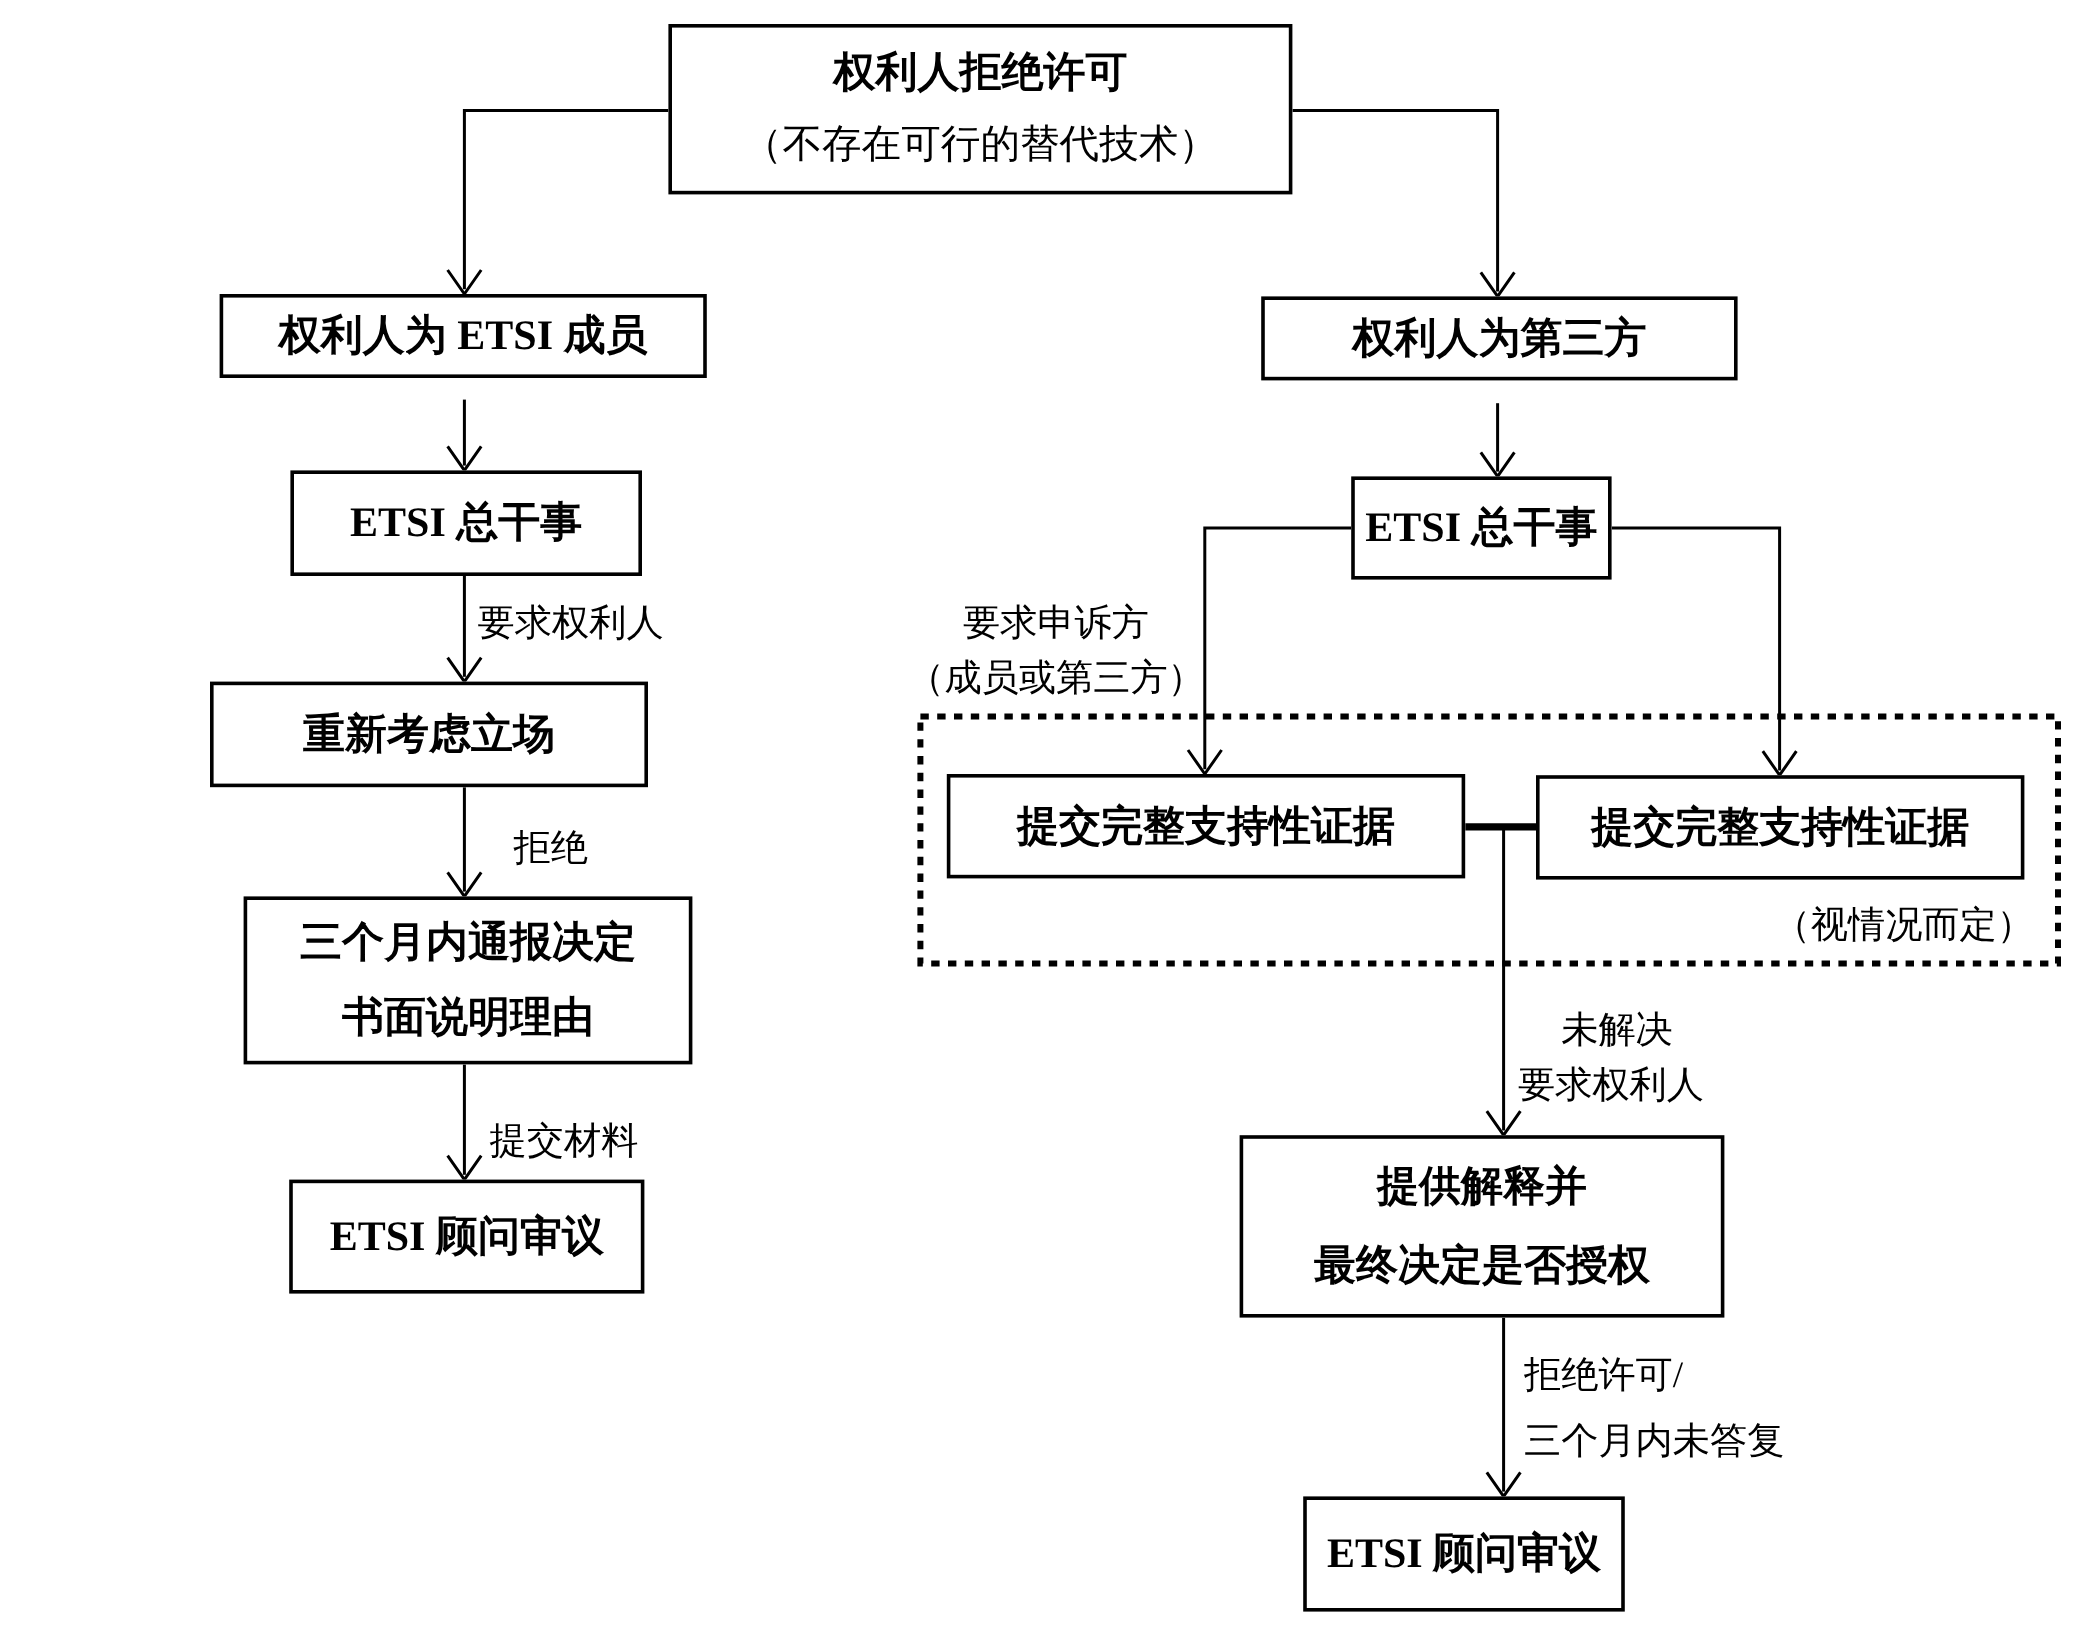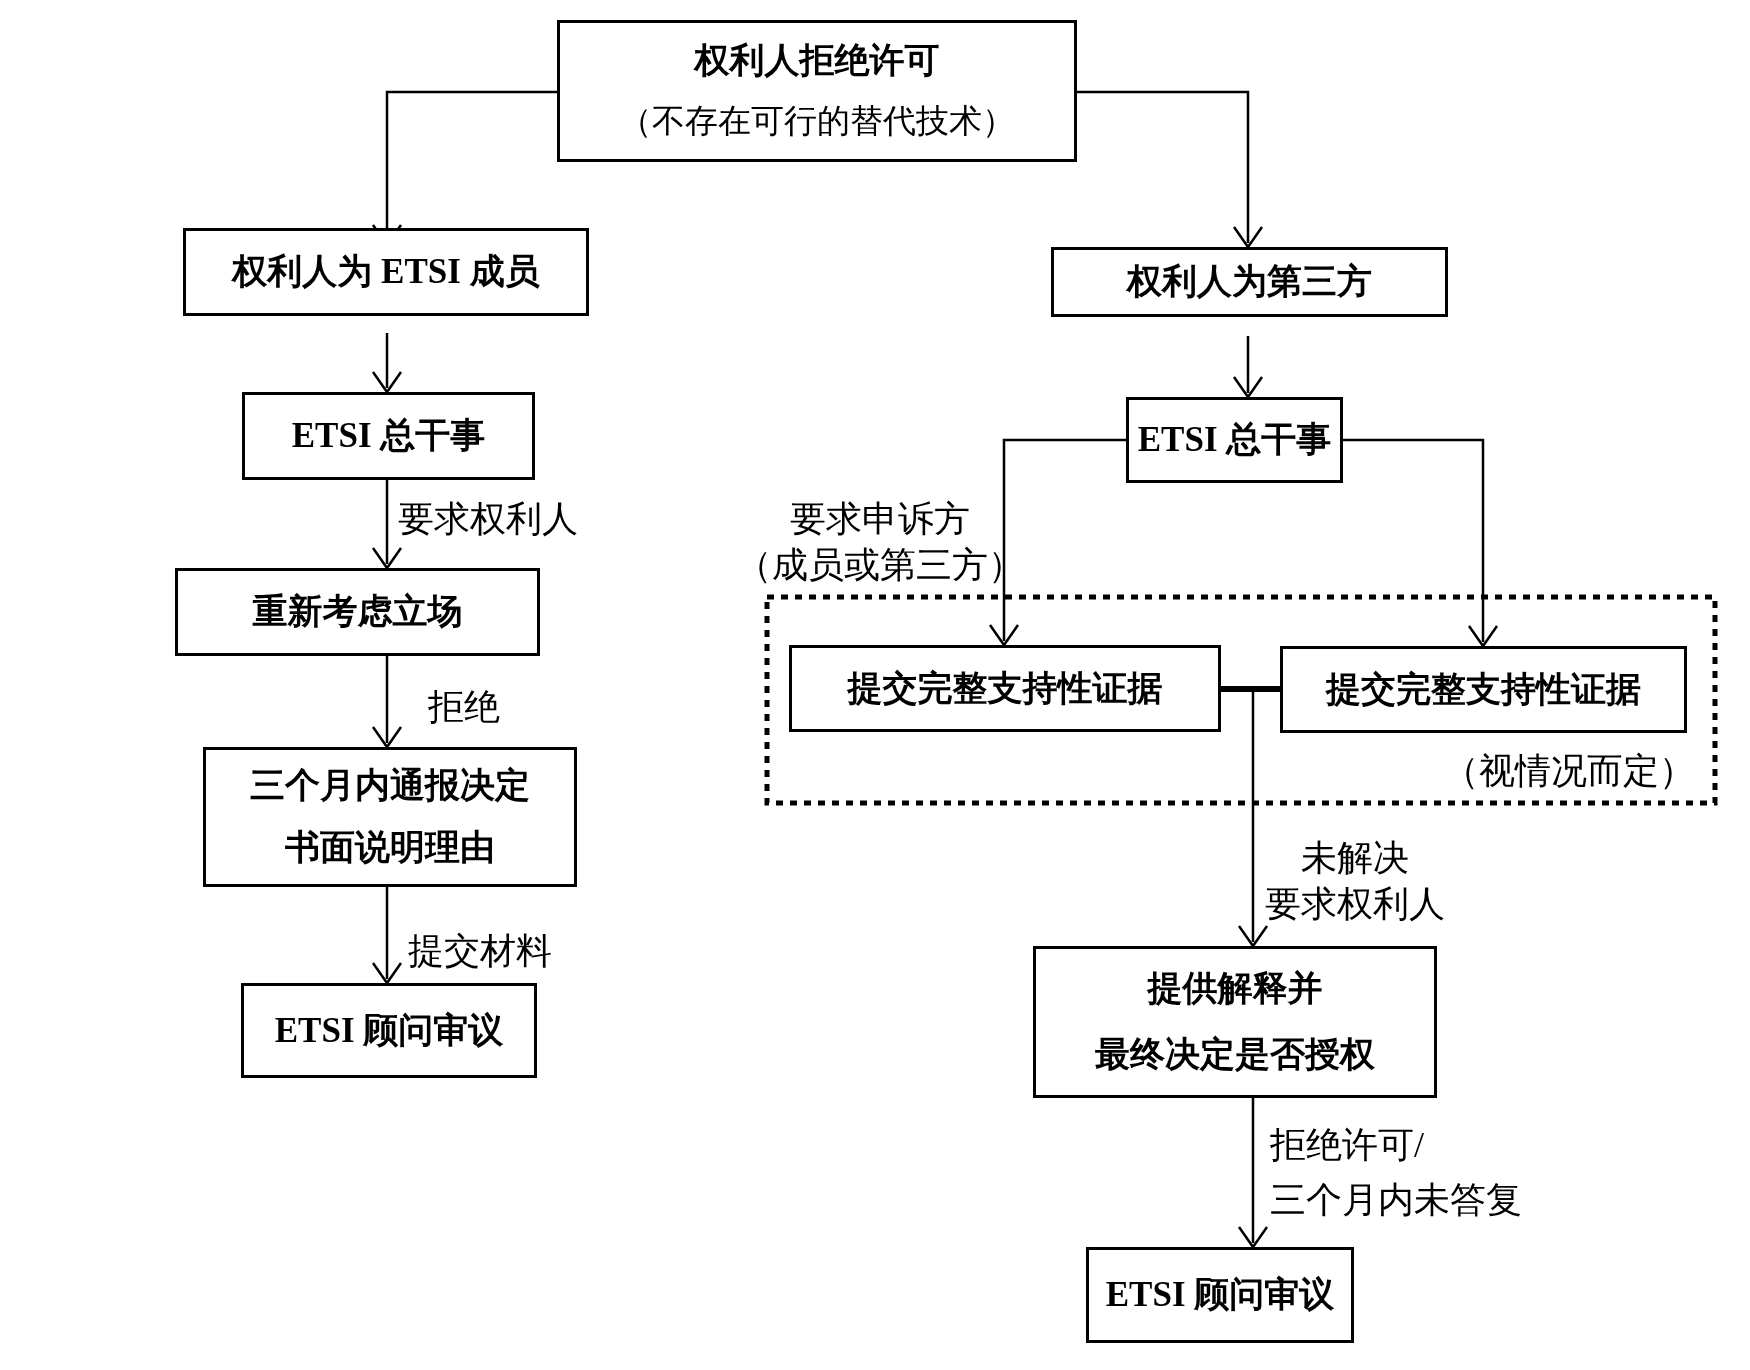--- a/index.html
+++ b/index.html
@@ -8,21 +8,21 @@
     font-family:"Liberation Serif","DejaVu Serif",serif;color:#000;
   }
   .layer{position:absolute;left:0;top:0;width:1750px;height:1370px;}
   .box{
     position:absolute;box-sizing:border-box;border:3px solid #000;background:#fff;
     display:flex;flex-direction:column;align-items:center;justify-content:center;
     text-align:center;font-weight:bold;font-size:35px;line-height:44px;
   }
   .box .line{display:block;}
   .lbl{
-    position:absolute;font-size:36px;line-height:46px;font-weight:normal;white-space:nowrap;
+    position:absolute;font-size:31px;line-height:46px;font-weight:normal;white-space:nowrap;
   }
   .lbl.center{text-align:center;}
   .lbl.right{text-align:right;}
 </style>
 </head>
 <body>
 
 <div class="canvas">
 
   <svg class="layer" viewBox="0 0 1750 1370">
@@ -61,21 +61,21 @@
       <polyline points="1239,926 1253,946 1267,926"></polyline>
       <polyline points="1239,1227 1253,1247 1267,1227"></polyline>
     </g>
   </svg>
 
   <div class="box" style="left:557px;top:20px;width:520px;height:142px;line-height:60px;">
     <span class="line">权利人拒绝许可</span>
     <span class="line" style="font-weight:normal;font-size:33px;">（不存在可行的替代技术）</span>
   </div>
 
-  <div class="box" style="left:183px;top:228px;width:406px;height:88px;">权利人为 ETSI 成员</div>
+  <div class="box" style="left:183px;top:245px;width:406px;height:70px;">权利人为 ETSI 成员</div>
 
   <div class="box" style="left:242px;top:392px;width:293px;height:88px;">ETSI 总干事</div>
 
   <div class="box" style="left:175px;top:568px;width:365px;height:88px;">重新考虑立场</div>
 
   <div class="box" style="left:203px;top:747px;width:374px;height:140px;line-height:62px;">
     <span class="line">三个月内通报决定</span>
     <span class="line">书面说明理由</span>
   </div>
 

